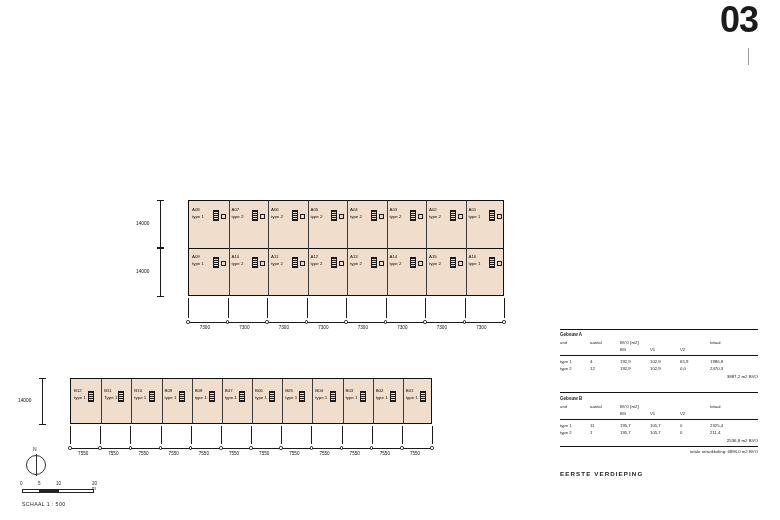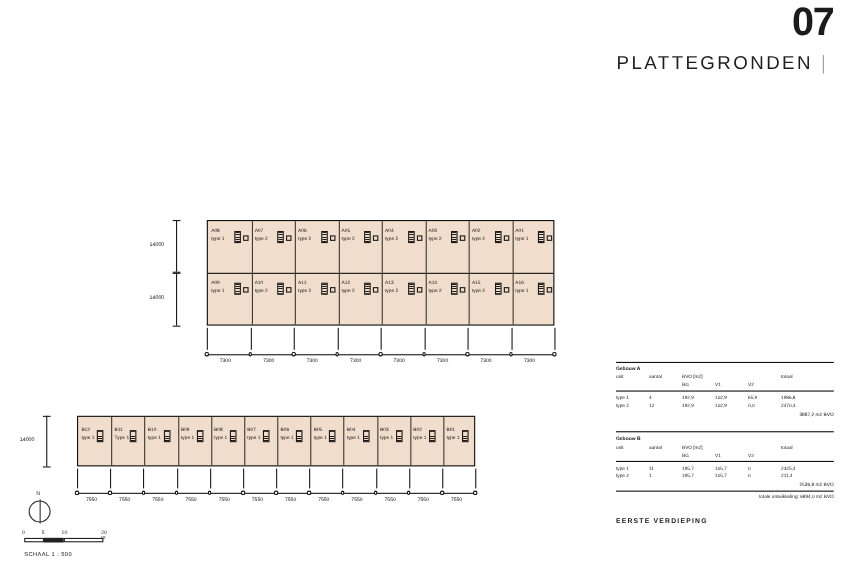--- a/index.html
+++ b/index.html
@@ -114,23 +114,22 @@
     position:absolute;left:560px;top:470px;
     font-size:6.2px;letter-spacing:1.1px;color:#1b1b1b;font-weight:bold;
   }
 </style>
 </head>
 <body>
 
 <div class="page">
 
   <div class="hdr">
-    <div class="big-num">07</div>
+    <div class="big-num">03</div>
     <div class="hdr-title">
-      <span class="t1">PLATTEGRONDEN</span>
       <span class="bar"></span>
     </div>
   </div>
 
   <div class="drawing" id="planA">
     <div class="blockA" id="blockA">
       <div class="midline"></div>
     <div class="vline" style="left: 39.5px;"></div>
         <div class="vline" style="left: 79px;"></div>
         <div class="vline" style="left: 118.5px;"></div>

